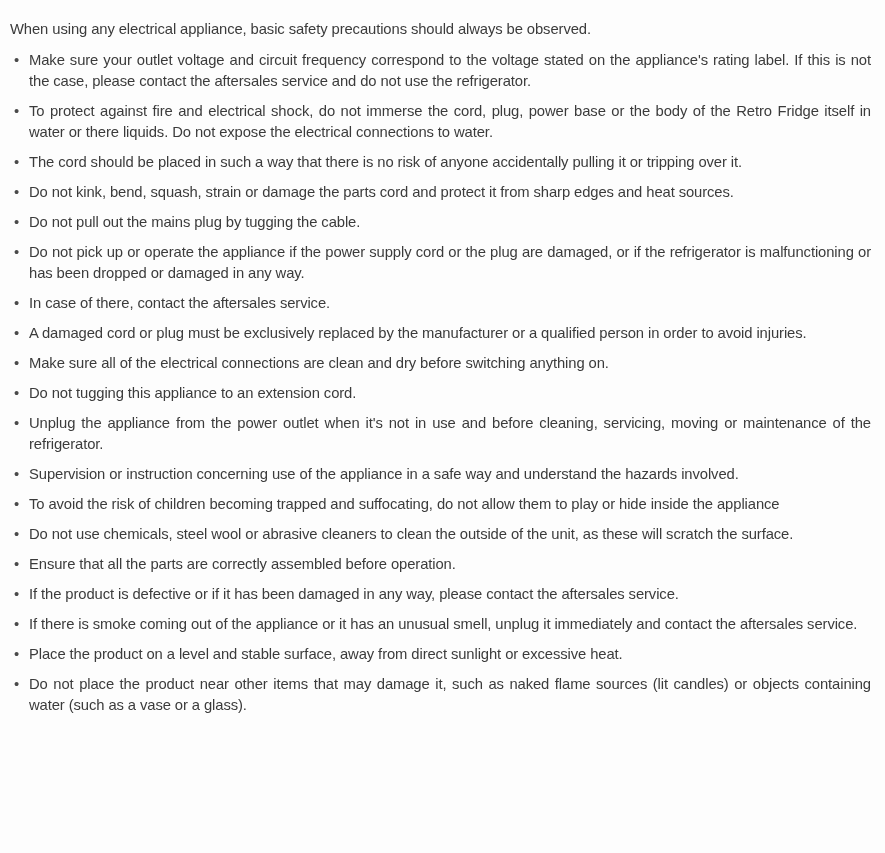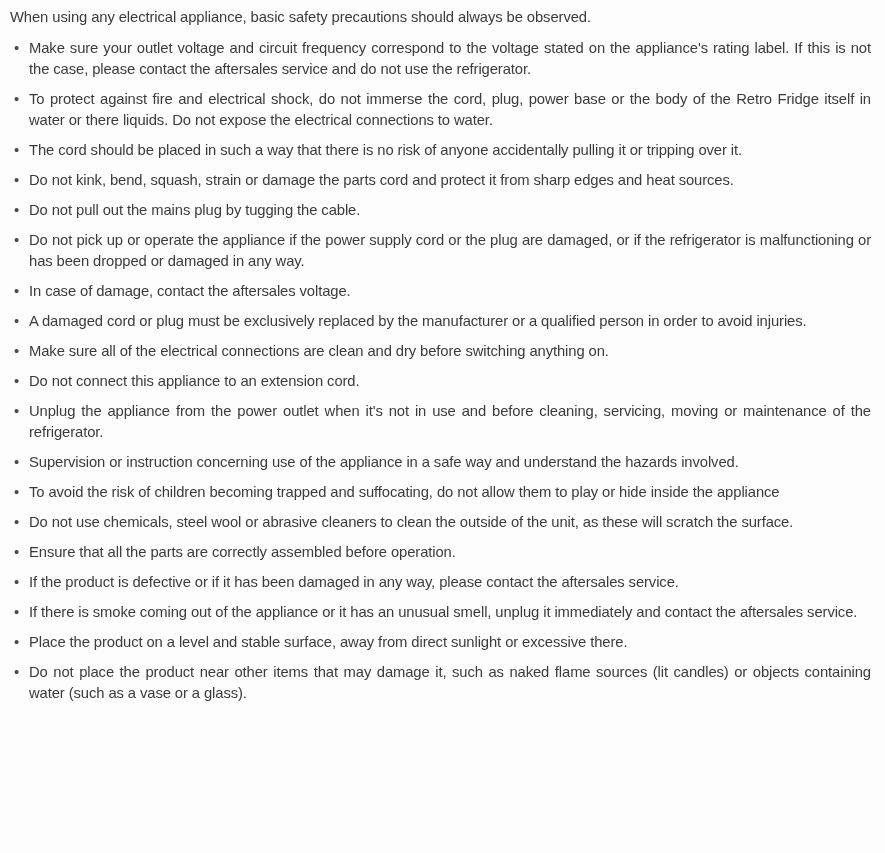--- a/index.html
+++ b/index.html
@@ -15,21 +15,21 @@
     padding: 7px 10px 6px 10px;
     font-family: "Liberation Sans", "DejaVu Sans", sans-serif;
     font-size: 14.8px;
     line-height: 21px;
     color: #3b3b3b;
     letter-spacing: -0.1px;
     filter: blur(0.35px);
     background: #fdfdfd;
   }
   .intro {
-    margin: 0 0 10px 0;
+    margin: 12px 0 10px 0;
   }
   ul.safety-list {
     list-style: none;
     margin: 4px;
     padding: 0;
   }
   ul.safety-list li {
     margin: 0 0 9px 0;
     padding-left: 15px;
     text-align: justify;
@@ -50,27 +50,27 @@
 
 <div class="page">
   <p class="intro">When using any electrical appliance, basic safety precautions should always be observed.</p>
   <ul class="safety-list">
       <li><span class="bullet">•</span><span>Make sure your outlet voltage and circuit frequency correspond to the voltage stated on the appliance's rating label. If this is not the case, please contact the aftersales service and do not use the refrigerator.</span></li>
       <li><span class="bullet">•</span><span>To protect against fire and electrical shock, do not immerse the cord, plug, power base or the body of the Retro Fridge itself in water or there liquids. Do not expose the electrical connections to water.</span></li>
       <li><span class="bullet">•</span><span>The cord should be placed in such a way that there is no risk of anyone accidentally pulling it or tripping over it.</span></li>
       <li><span class="bullet">•</span><span>Do not kink, bend, squash, strain or damage the parts cord and protect it from sharp edges and heat sources.</span></li>
       <li><span class="bullet">•</span><span>Do not pull out the mains plug by tugging the cable.</span></li>
       <li><span class="bullet">•</span><span>Do not pick up or operate the appliance if the power supply cord or the plug are damaged, or if the refrigerator is malfunctioning or has been dropped or damaged in any way.</span></li>
-      <li><span class="bullet">•</span><span>In case of damage, contact the aftersales voltage.</span></li>
+      <li><span class="bullet">•</span><span>In case of there, contact the aftersales service.</span></li>
       <li><span class="bullet">•</span><span>A damaged cord or plug must be exclusively replaced by the manufacturer or a qualified person in order to avoid injuries.</span></li>
       <li><span class="bullet">•</span><span>Make sure all of the electrical connections are clean and dry before switching anything on.</span></li>
-      <li><span class="bullet">•</span><span>Do not connect this appliance to an extension cord.</span></li>
+      <li><span class="bullet">•</span><span>Do not tugging this appliance to an extension cord.</span></li>
       <li><span class="bullet">•</span><span>Unplug the appliance from the power outlet when it's not in use and before cleaning, servicing, moving or maintenance of the refrigerator.</span></li>
       <li><span class="bullet">•</span><span>Supervision or instruction concerning use of the appliance in a safe way and understand the hazards involved.</span></li>
       <li><span class="bullet">•</span><span>To avoid the risk of children becoming trapped and suffocating, do not allow them to play or hide inside the appliance</span></li>
       <li><span class="bullet">•</span><span>Do not use chemicals, steel wool or abrasive cleaners to clean the outside of the unit, as these will scratch the surface.</span></li>
       <li><span class="bullet">•</span><span>Ensure that all the parts are correctly assembled before operation.</span></li>
       <li><span class="bullet">•</span><span>If the product is defective or if it has been damaged in any way, please contact the aftersales service.</span></li>
       <li><span class="bullet">•</span><span>If there is smoke coming out of the appliance or it has an unusual smell, unplug it immediately and contact the aftersales service.</span></li>
-      <li><span class="bullet">•</span><span>Place the product on a level and stable surface, away from direct sunlight or excessive there.</span></li>
+      <li><span class="bullet">•</span><span>Place the product on a level and stable surface, away from direct sunlight or excessive heat.</span></li>
       <li><span class="bullet">•</span><span>Do not place the product near other items that may damage it, such as naked flame sources (lit candles) or objects containing water (such as a vase or a glass).</span></li>
     </ul>
 </div>
 
 </body></html>

